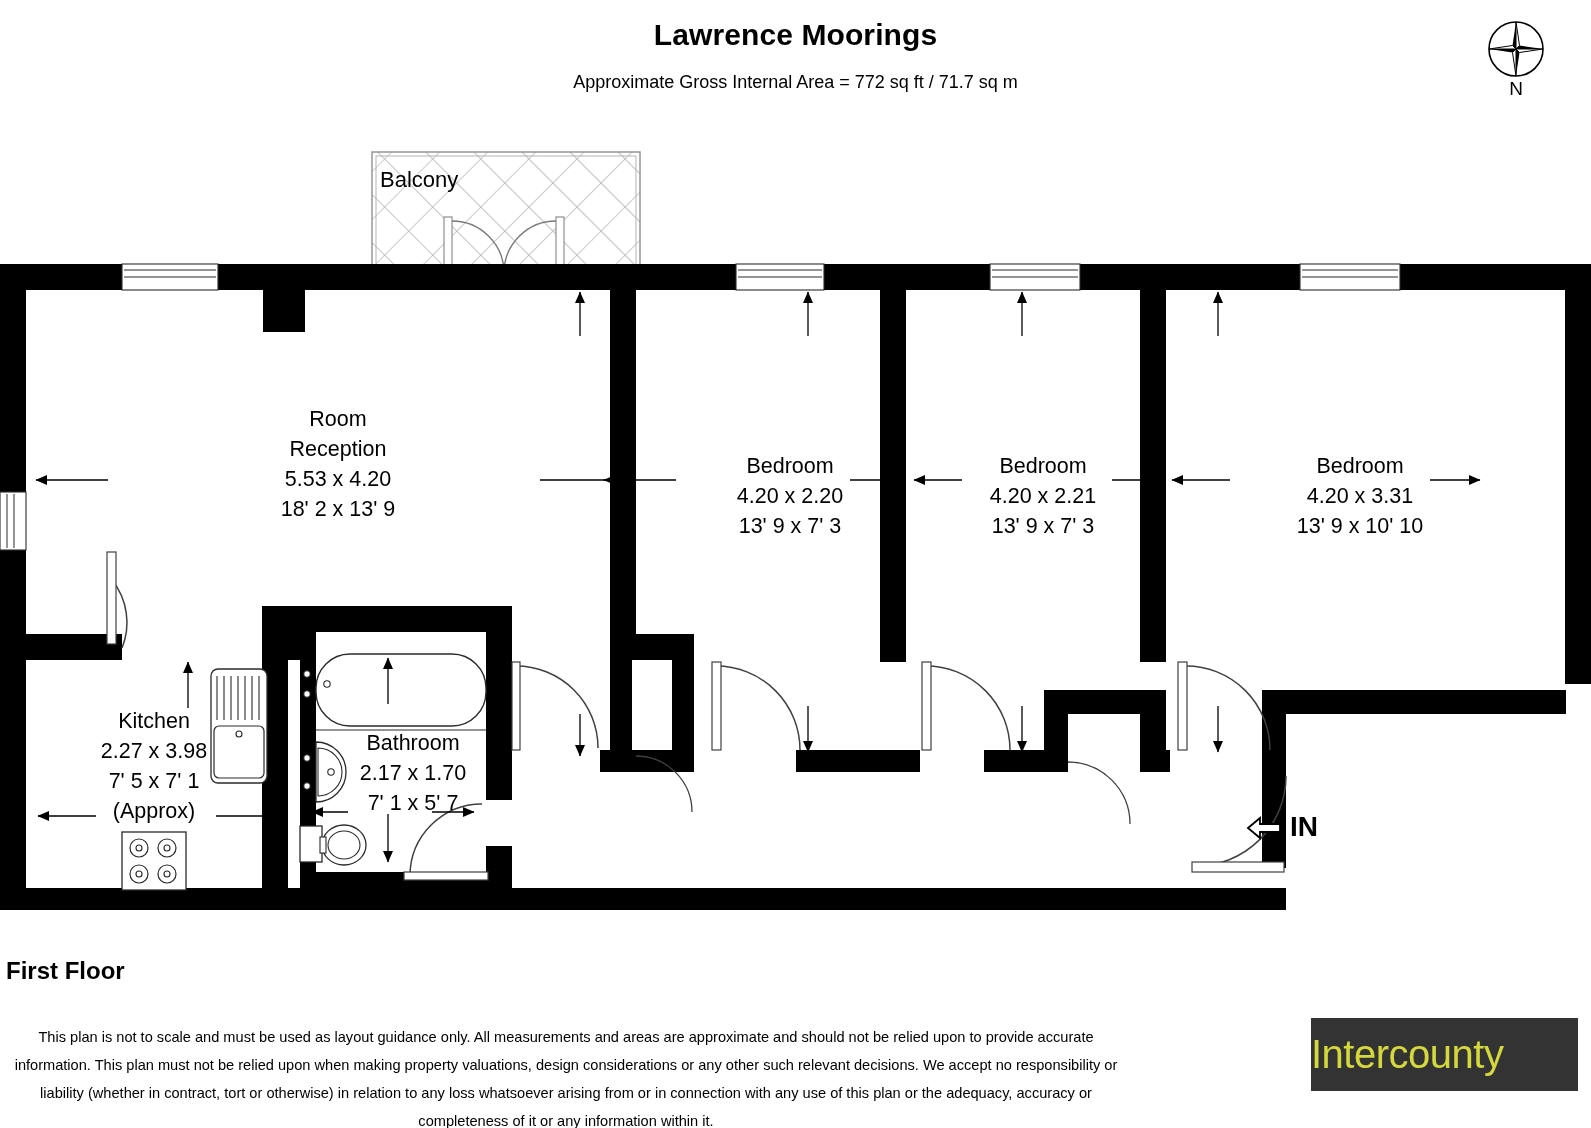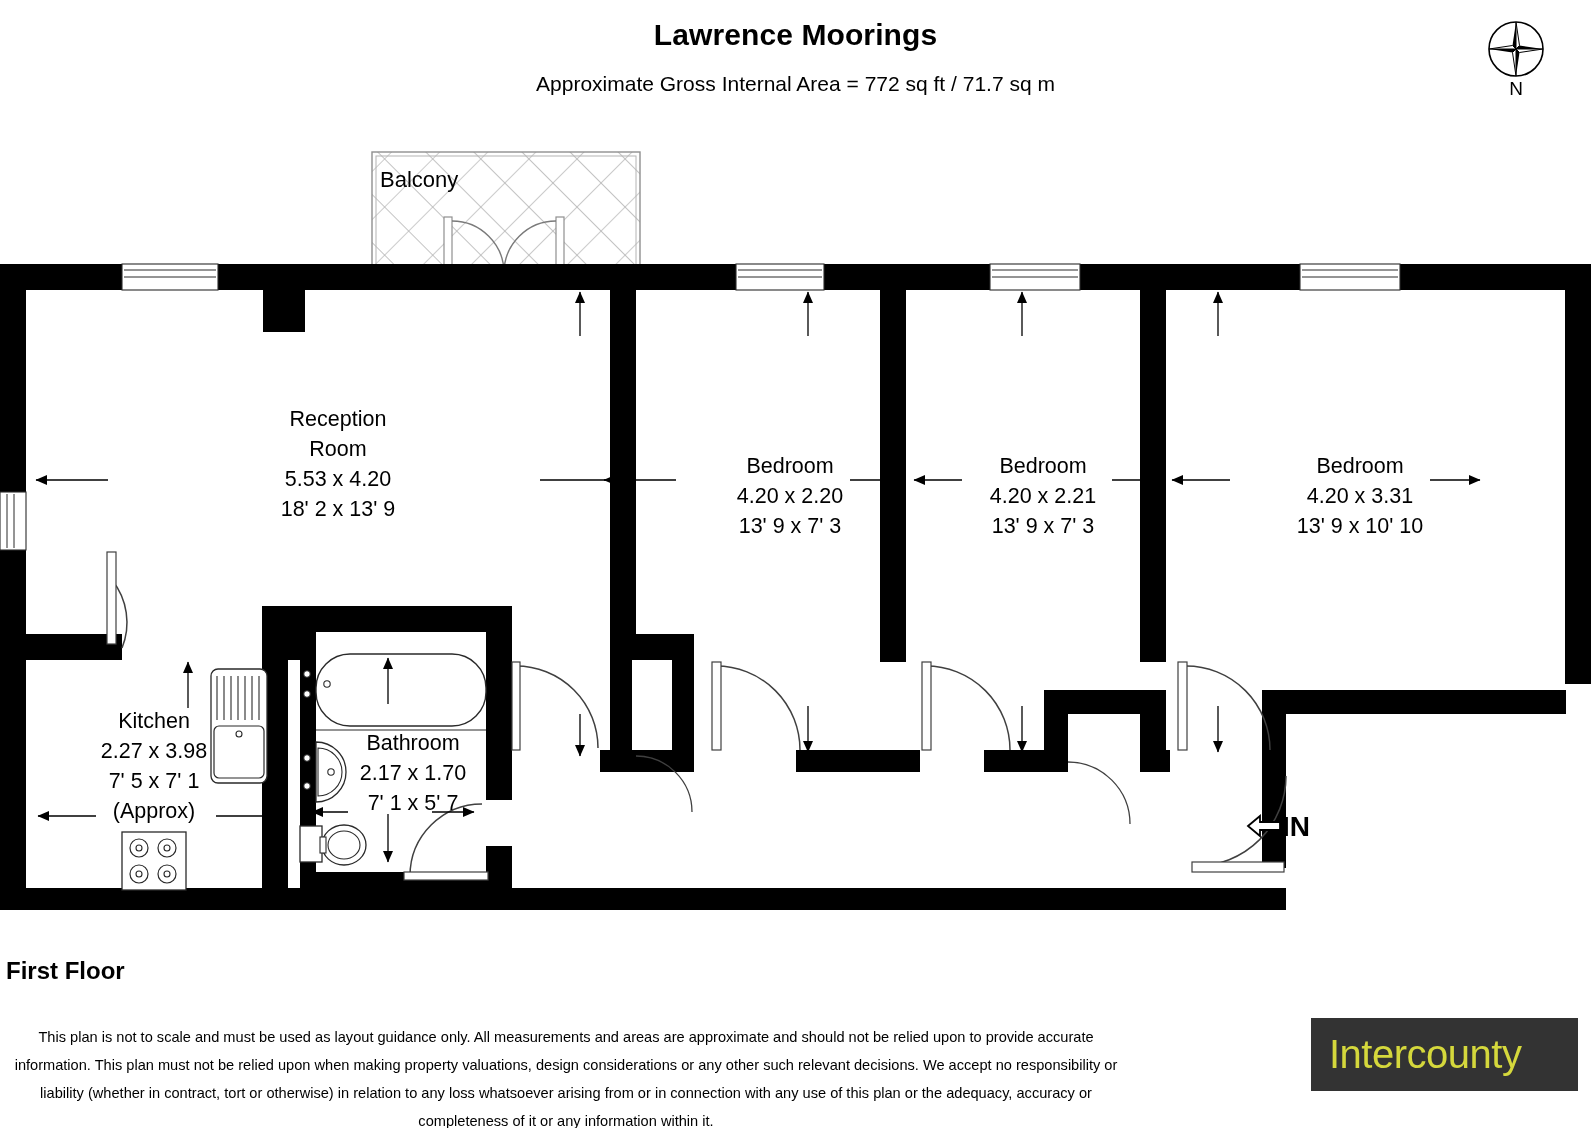--- a/index.html
+++ b/index.html
@@ -31,21 +31,21 @@
     font-size: 30px;
     font-weight: bold;
     letter-spacing: 0.1px;
   }
   #plan-area-note {
     position: absolute;
     top: 58px;
     left: 0;
     width: 1591px;
     text-align: center;
-    font-size: 21px;
+    font-size: 18px;
     font-weight: normal;
   }
 
   
   #compass {
     position: absolute;
     top: 4px;
     left: 1478px;
     width: 76px;
     height: 94px;
@@ -97,37 +97,36 @@
   }
   #brand-logo {
     position: absolute;
     left: 1311px;
     top: 1004px;
     width: 267px;
     height: 73px;
     display: flex;
     align-items: center;
     justify-content: flex-start;
-    padding-left: 18px;
     box-sizing: border-box;
   }
   #brand-logo .brand-text {
     font-size: 40px;
     font-weight: normal;
     letter-spacing: -0.5px;
   }
 
   
   #entrance-marker {
     position: absolute;
     left: 1246px;
     top: 799px;
     display: flex;
-    align-items: flex-start;
-    gap: 0;
+    align-items: flex-end;
+    gap: 8px;
   }
   #entrance-marker .in-text {
     font-size: 28px;
     font-weight: bold;
     line-height: 28px;
   }
 
   
   #balcony-label {
     position: absolute;
@@ -377,22 +376,22 @@
       <line x1="388" y1="800" x2="388" y2="848" marker-end="url(#arrHeadR)"></line>
 
       <line x1="312" y1="798" x2="348" y2="798" marker-start="url(#arrHeadL)"></line>
       <line x1="432" y1="798" x2="474" y2="798" marker-end="url(#arrHeadR)"></line>
     </g>
   </svg>
 
   <div id="balcony-label">Balcony</div>
 
   <div class="room-label" style="left:213px; top:390px; width:250px;">
+    <span class="rl-name">Room</span>
     <span class="rl-name">Reception</span>
-    <span class="rl-name">Room</span>
     <span class="rl-dim">5.53 x 4.20</span>
     <span class="rl-dim">18' 2 x 13' 9</span>
   </div>
 
   <div class="room-label" style="left:665px; top:437px; width:250px;">
     <span class="rl-name">Bedroom</span>
     <span class="rl-dim">4.20 x 2.20</span>
     <span class="rl-dim">13' 9 x 7' 3</span>
   </div>
 

